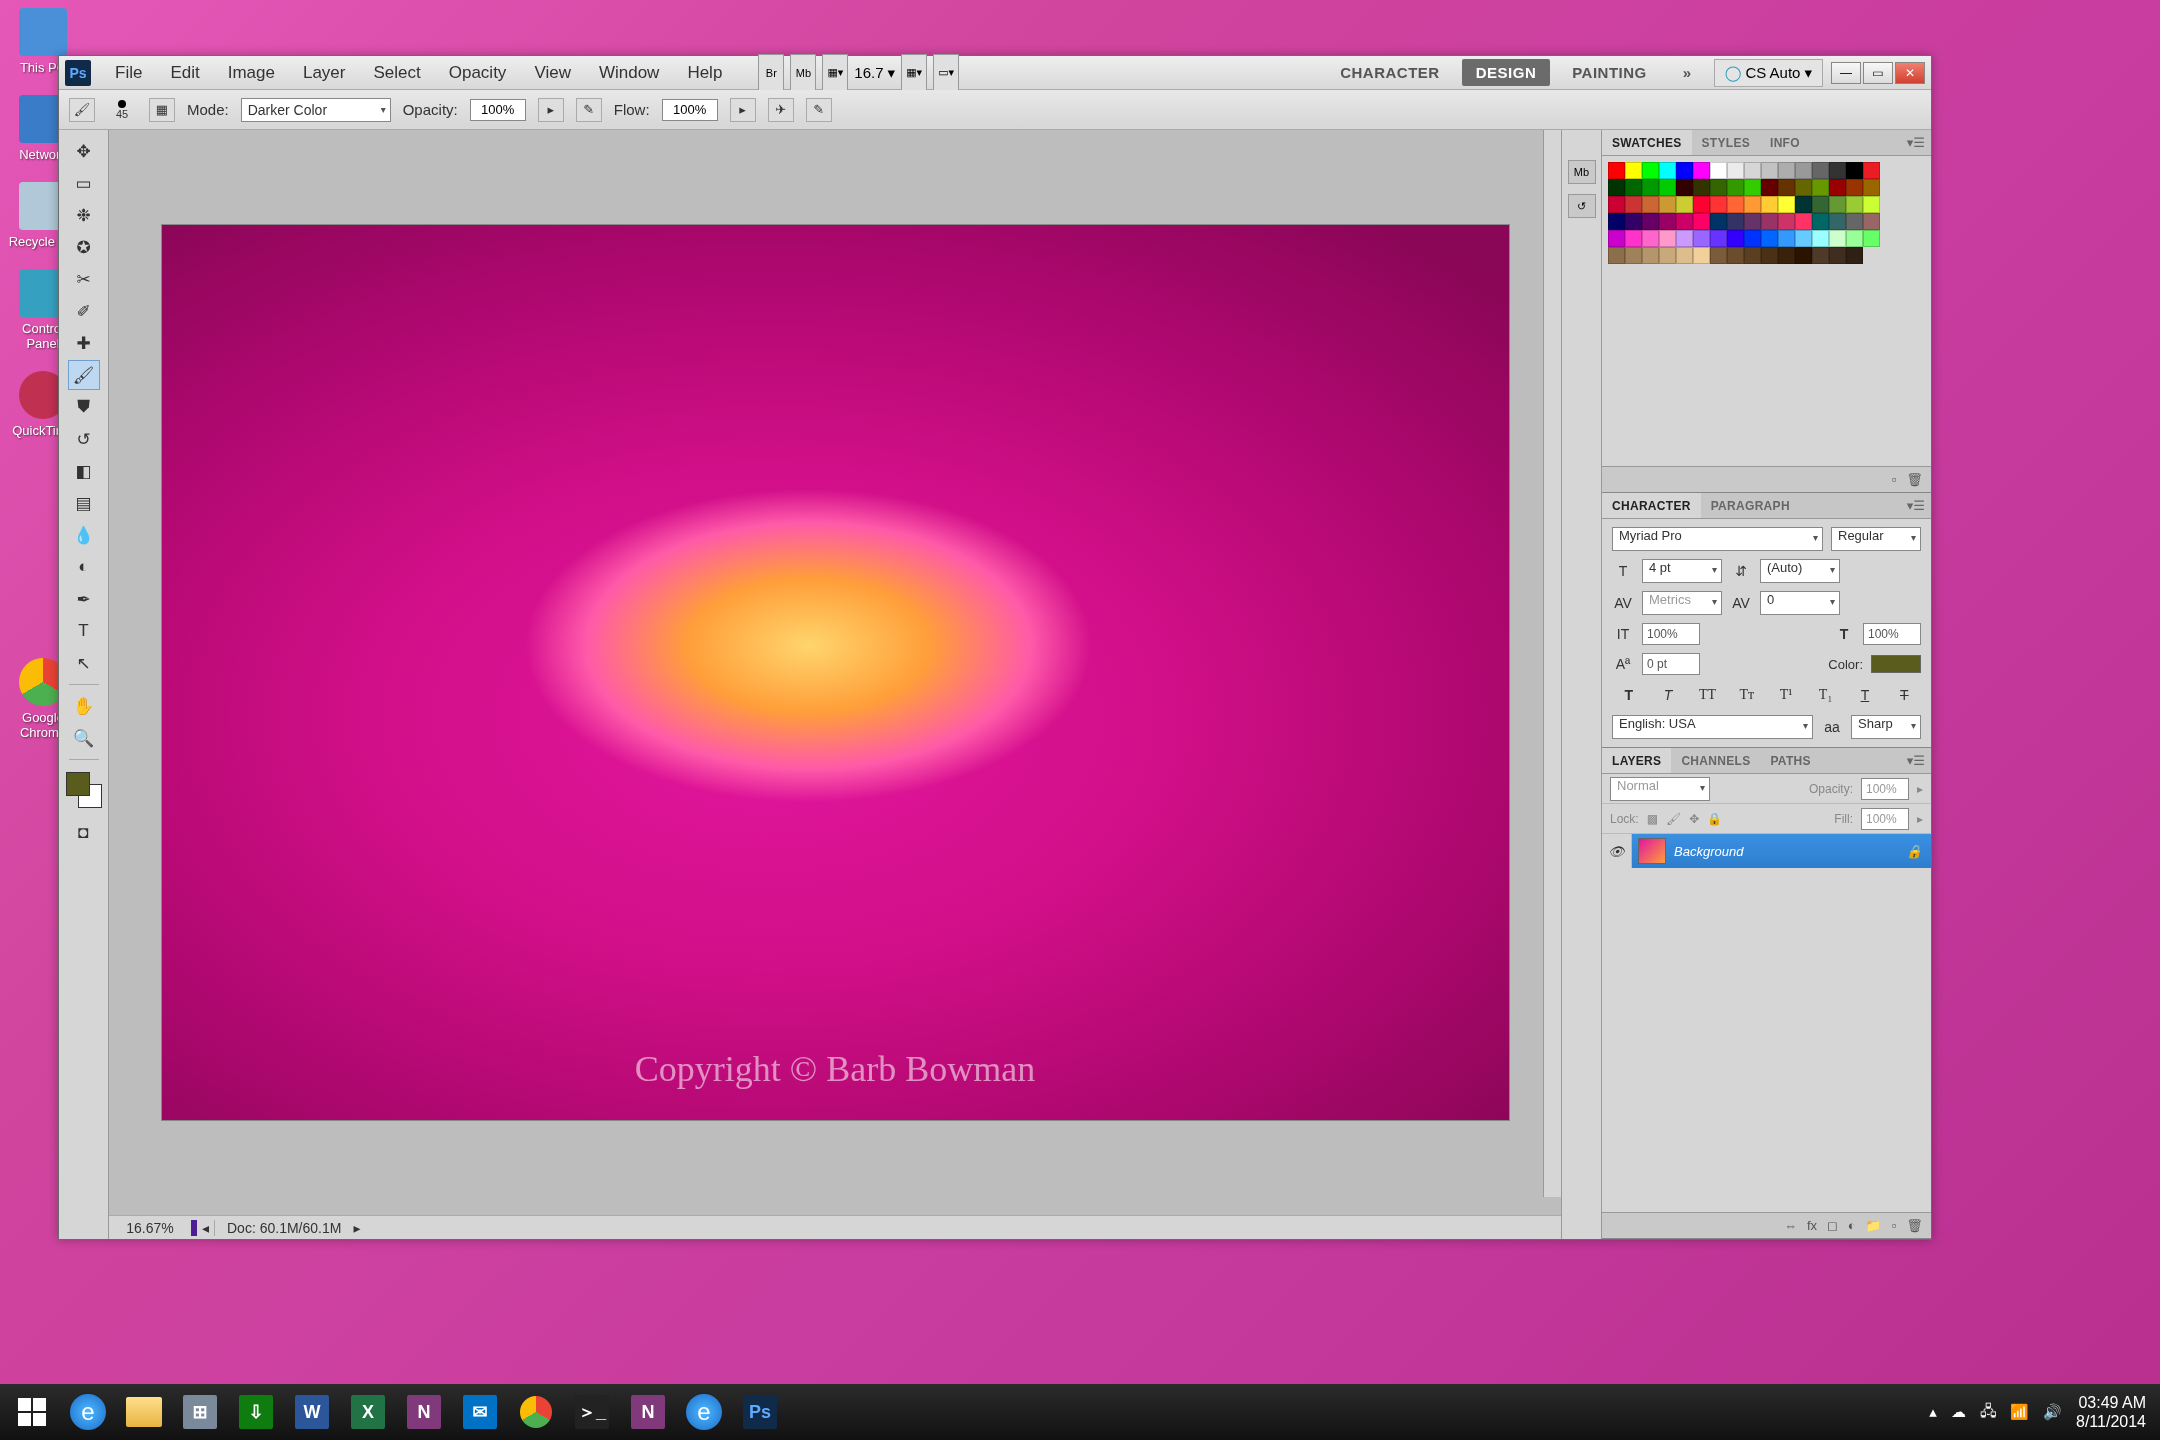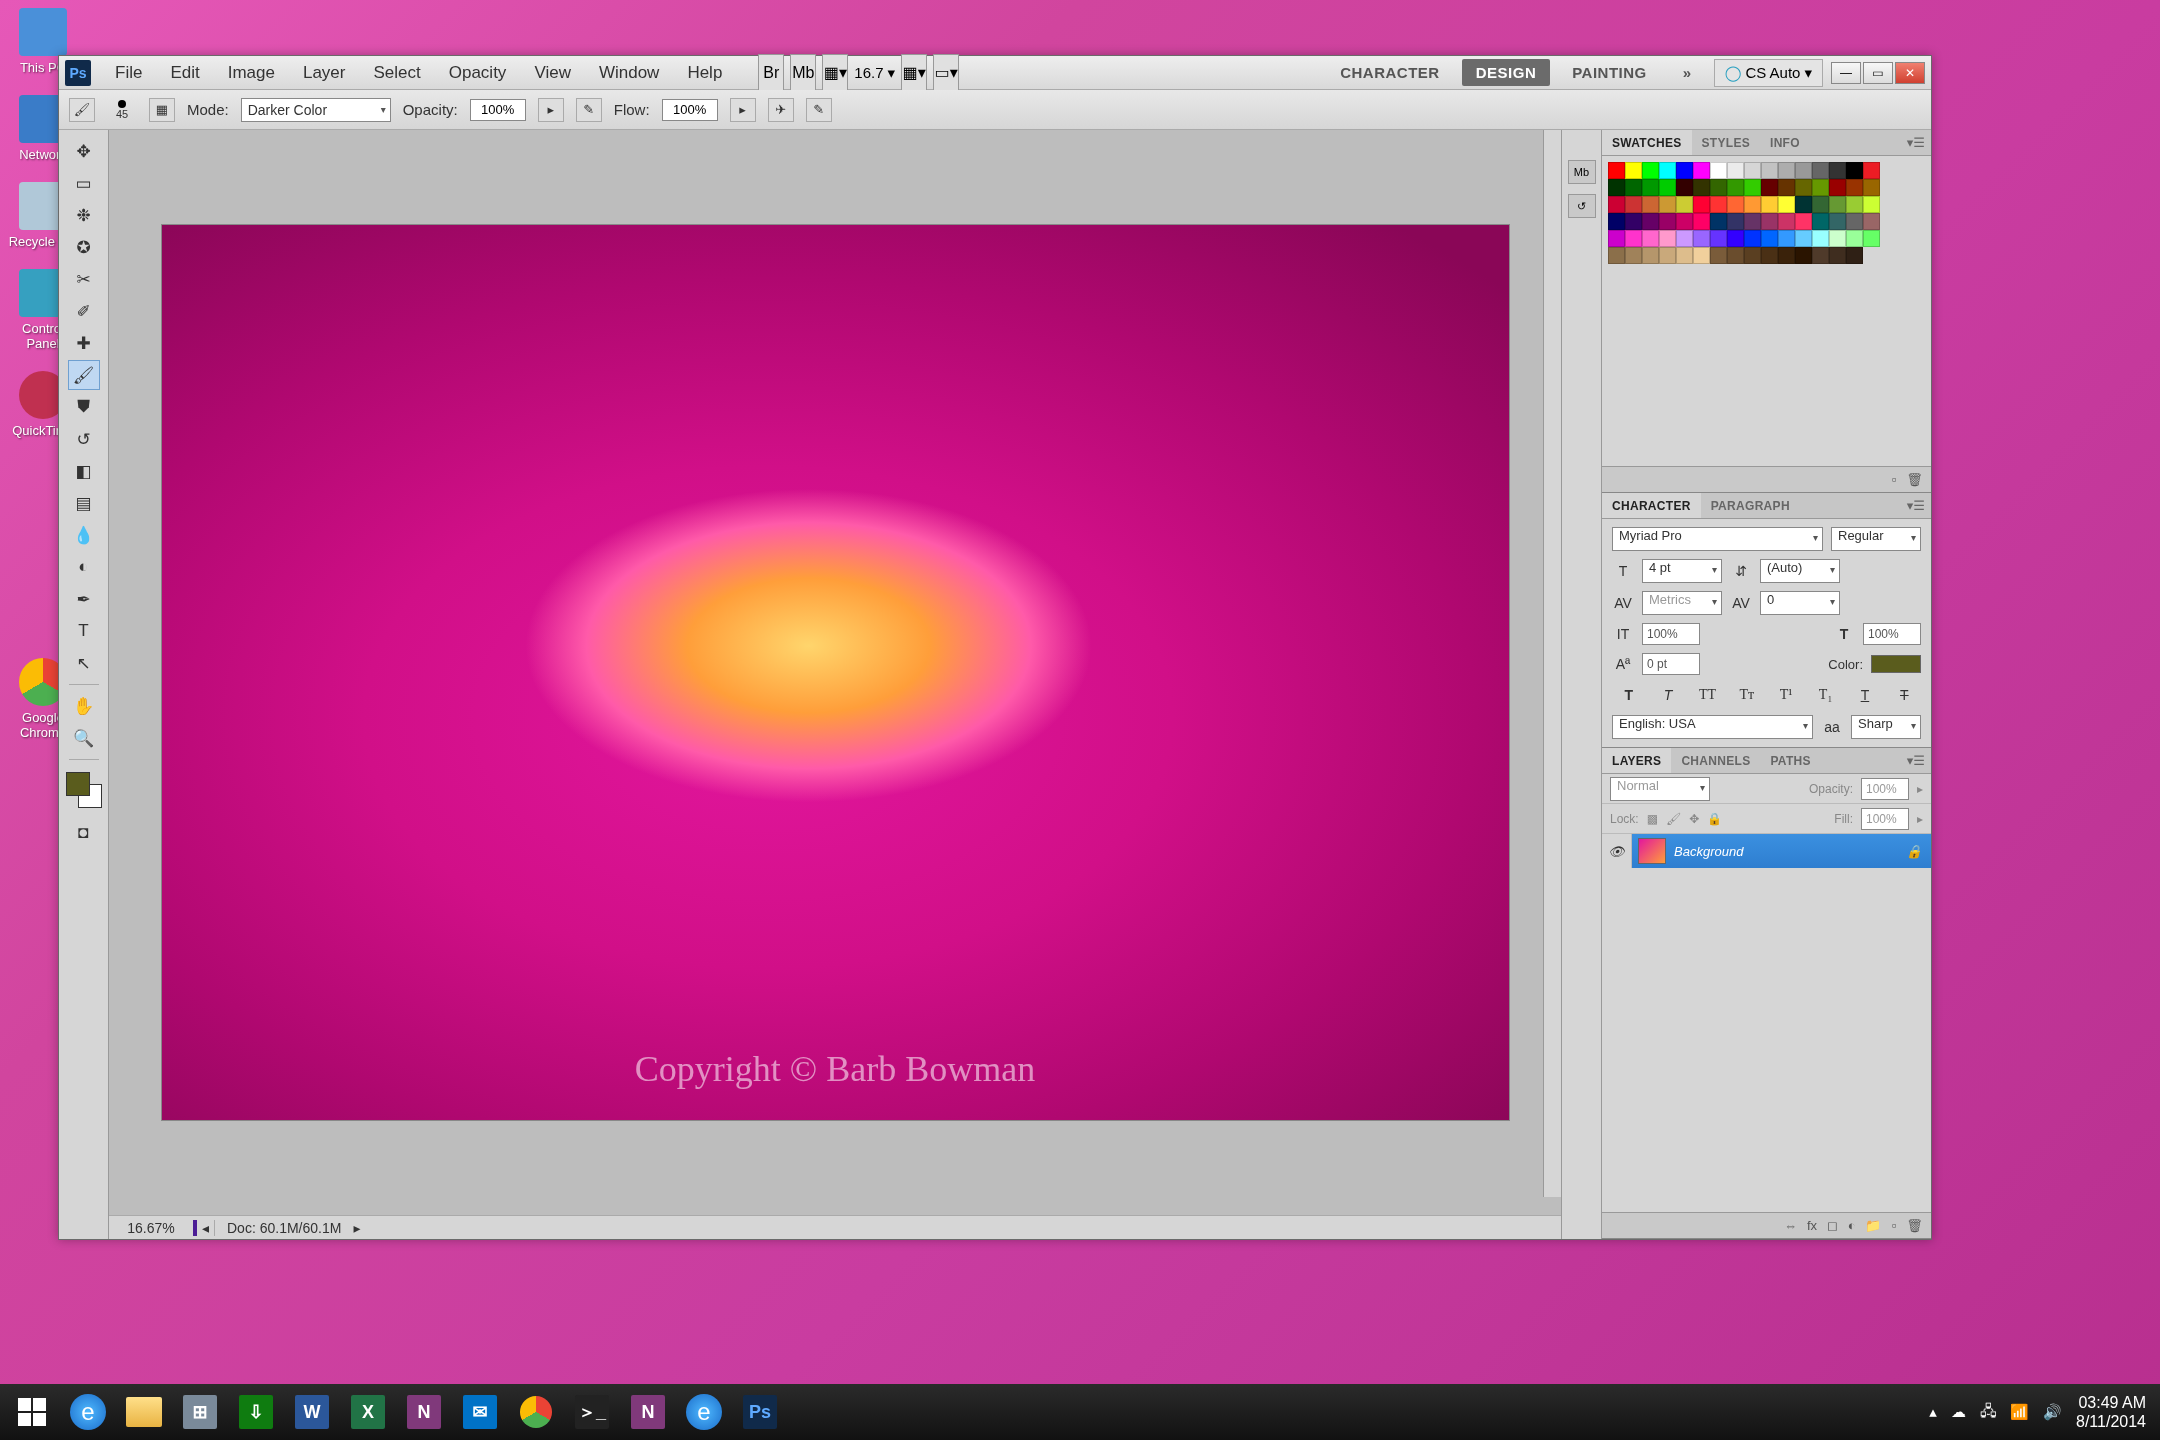--- a/index.html
+++ b/index.html
@@ -19,21 +19,21 @@
 .ps-logo { width: 26px; height: 26px; background: #102a4a; color: #5faaff; font-weight: bold; font-size: 14px; display: flex; align-items: center; justify-content: center; border-radius: 2px; margin-right: 8px; }
 .ps-menuitem { padding: 4px 12px; cursor: pointer; color: #333; }
 .ps-menubar-right { margin-left: auto; display: flex; align-items: center; gap: 8px; }
 .ps-workspace-btn { padding: 5px 14px; font-size: 15px; font-weight: bold; letter-spacing: 0.5px; color: #555; cursor: pointer; }
 .ps-workspace-btn.active { background: #6b6b6b; color: #fff; border-radius: 2px; }
 .ps-cslive { padding: 4px 10px; background: #e4e4e4; border: 1px solid #aaa; display: flex; align-items: center; gap: 4px; cursor: pointer; font-size: 15px; }
 .ps-window-controls { display: flex; gap: 2px; }
 .ps-winbtn { width: 30px; height: 22px; border: 1px solid #888; background: linear-gradient(#f7f7f7,#dcdcdc); display: flex; align-items: center; justify-content: center; cursor: pointer; font-size: 12px; }
 .ps-winbtn.close { background: linear-gradient(#f08070,#d04030); color: #fff; }
 .ps-toolbar-btns { display:flex; gap:6px; margin-left:20px; align-items:center; }
-.ps-tb-small { width:26px; height:38px; background:#e0e0e0; border:1px solid #999; font-size:16px; display:flex; align-items:center; justify-content:center; }
+.ps-tb-small { width:26px; height:38px; background:#e0e0e0; border:1px solid #999; font-size:11px; display:flex; align-items:center; justify-content:center; }
 .ps-zoom-box { display:flex; align-items:center; gap:4px; font-size:15px; }
 
 
 .ps-optionsbar { height: 40px; background: linear-gradient(#e8e8e8,#d6d6d6); border-bottom: 1px solid #aaa; display: flex; align-items: center; padding: 0 10px; gap: 12px; font-size: 15px; color: #333; }
 .ps-brush-preview { width: 30px; height: 30px; display: flex; flex-direction: column; align-items: center; justify-content: center; font-size: 11px; }
 .ps-brush-dot { width: 8px; height: 8px; background: #000; border-radius: 50%; }
 .ps-label { font-size: 15px; }
 .ps-dropdown { height: 24px; background: #fff; border: 1px solid #888; padding: 0 20px 0 6px; font-size: 14px; display: flex; align-items: center; position: relative; min-width: 80px; }
 .ps-dropdown::after { content: "▾"; position: absolute; right: 4px; font-size: 10px; color: #555; }
 .ps-num-input { width: 56px; height: 22px; background: #fff; border: 1px solid #888; font-size: 13px; text-align: center; }
@@ -66,21 +66,21 @@
     radial-gradient(ellipse 75% 70% at 45% 55%, #e3169e 0%, #d10f88 40%, #b00870 70%, #8a0657 100%),
     linear-gradient(135deg, #e64fb0 0%, #d8329b 50%, #b81e7f 100%);
   position: relative;
   box-shadow: 0 0 0 1px #888;
 }
 .ps-watermark { position: absolute; bottom: 30px; left: 50%; transform: translateX(-50%); color: rgba(255,255,255,0.55); font-size: 36px; font-family: Georgia, serif; white-space: nowrap; }
 .ps-canvas-scrollbar-v { position:absolute; right:0; top:0; bottom:18px; width:18px; background:#d6d6d6; border-left:1px solid #999; }
 
 
 .ps-status { height: 24px; background: #d6d6d6; border-top: 1px solid #aaa; display: flex; align-items: center; font-size: 14px; color: #333; }
-.ps-status-zoom { width: 88px; text-align: center; border-right: 4px solid #4c1d95; }
+.ps-status-zoom { width: 88px; text-align: center; border-right: 6px solid #4c1d95; }
 .ps-status-doc { padding: 0 12px; }
 
 
 .ps-rightstrip { width: 40px; background: #d6d6d6; border-left:1px solid #999; display:flex; flex-direction:column; align-items:center; padding-top:30px; gap:10px; }
 .ps-rightstrip-btn { width:28px; height:24px; background:#c9c9c9; border:1px solid #999; font-size:11px; display:flex; align-items:center; justify-content:center; cursor:pointer; }
 
 .ps-panels { width: 330px; background: #d6d6d6; border-left: 1px solid #999; display: flex; flex-direction: column; font-size: 13px; color: #333; }
 .ps-panel-group { border-bottom: 1px solid #888; display:flex; flex-direction:column; }
 .ps-panel-tabs { height: 26px; background: #c6c6c6; display: flex; align-items: center; border-bottom: 1px solid #999; }
 .ps-panel-tab { padding: 0 10px; height: 100%; display: flex; align-items: center; font-size: 12px; font-weight: bold; color: #666; cursor: pointer; letter-spacing: 0.3px; }

